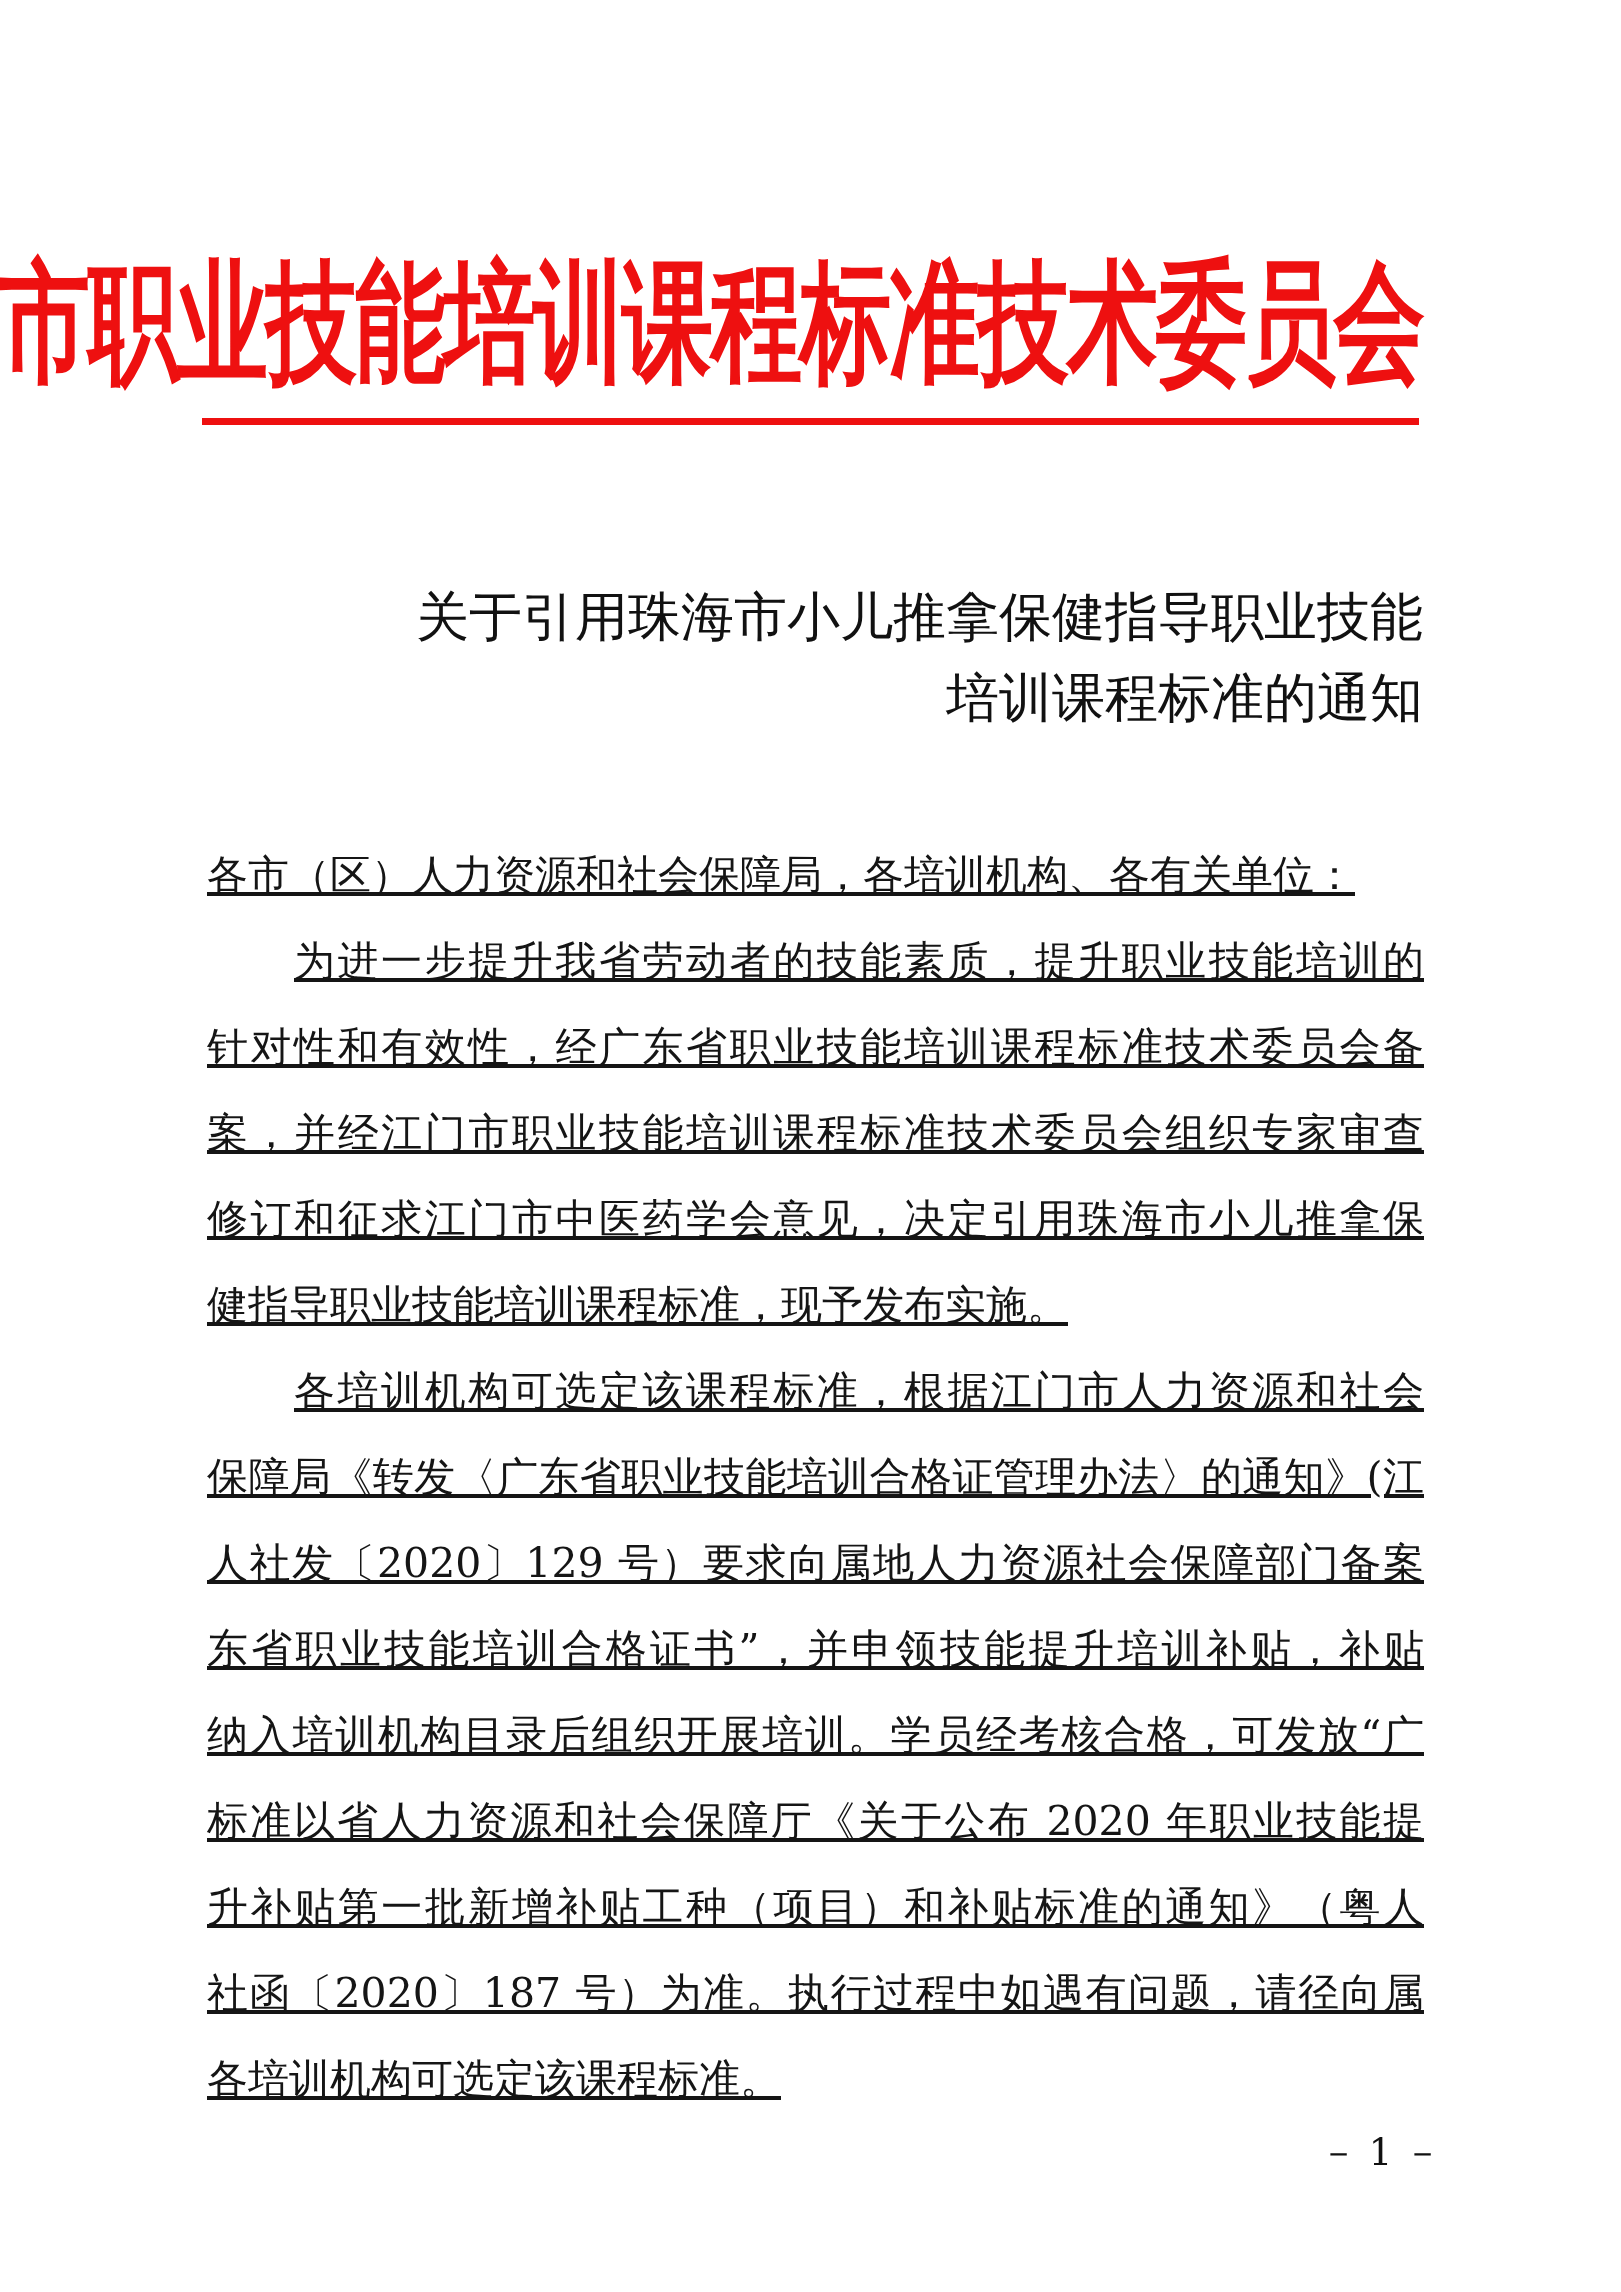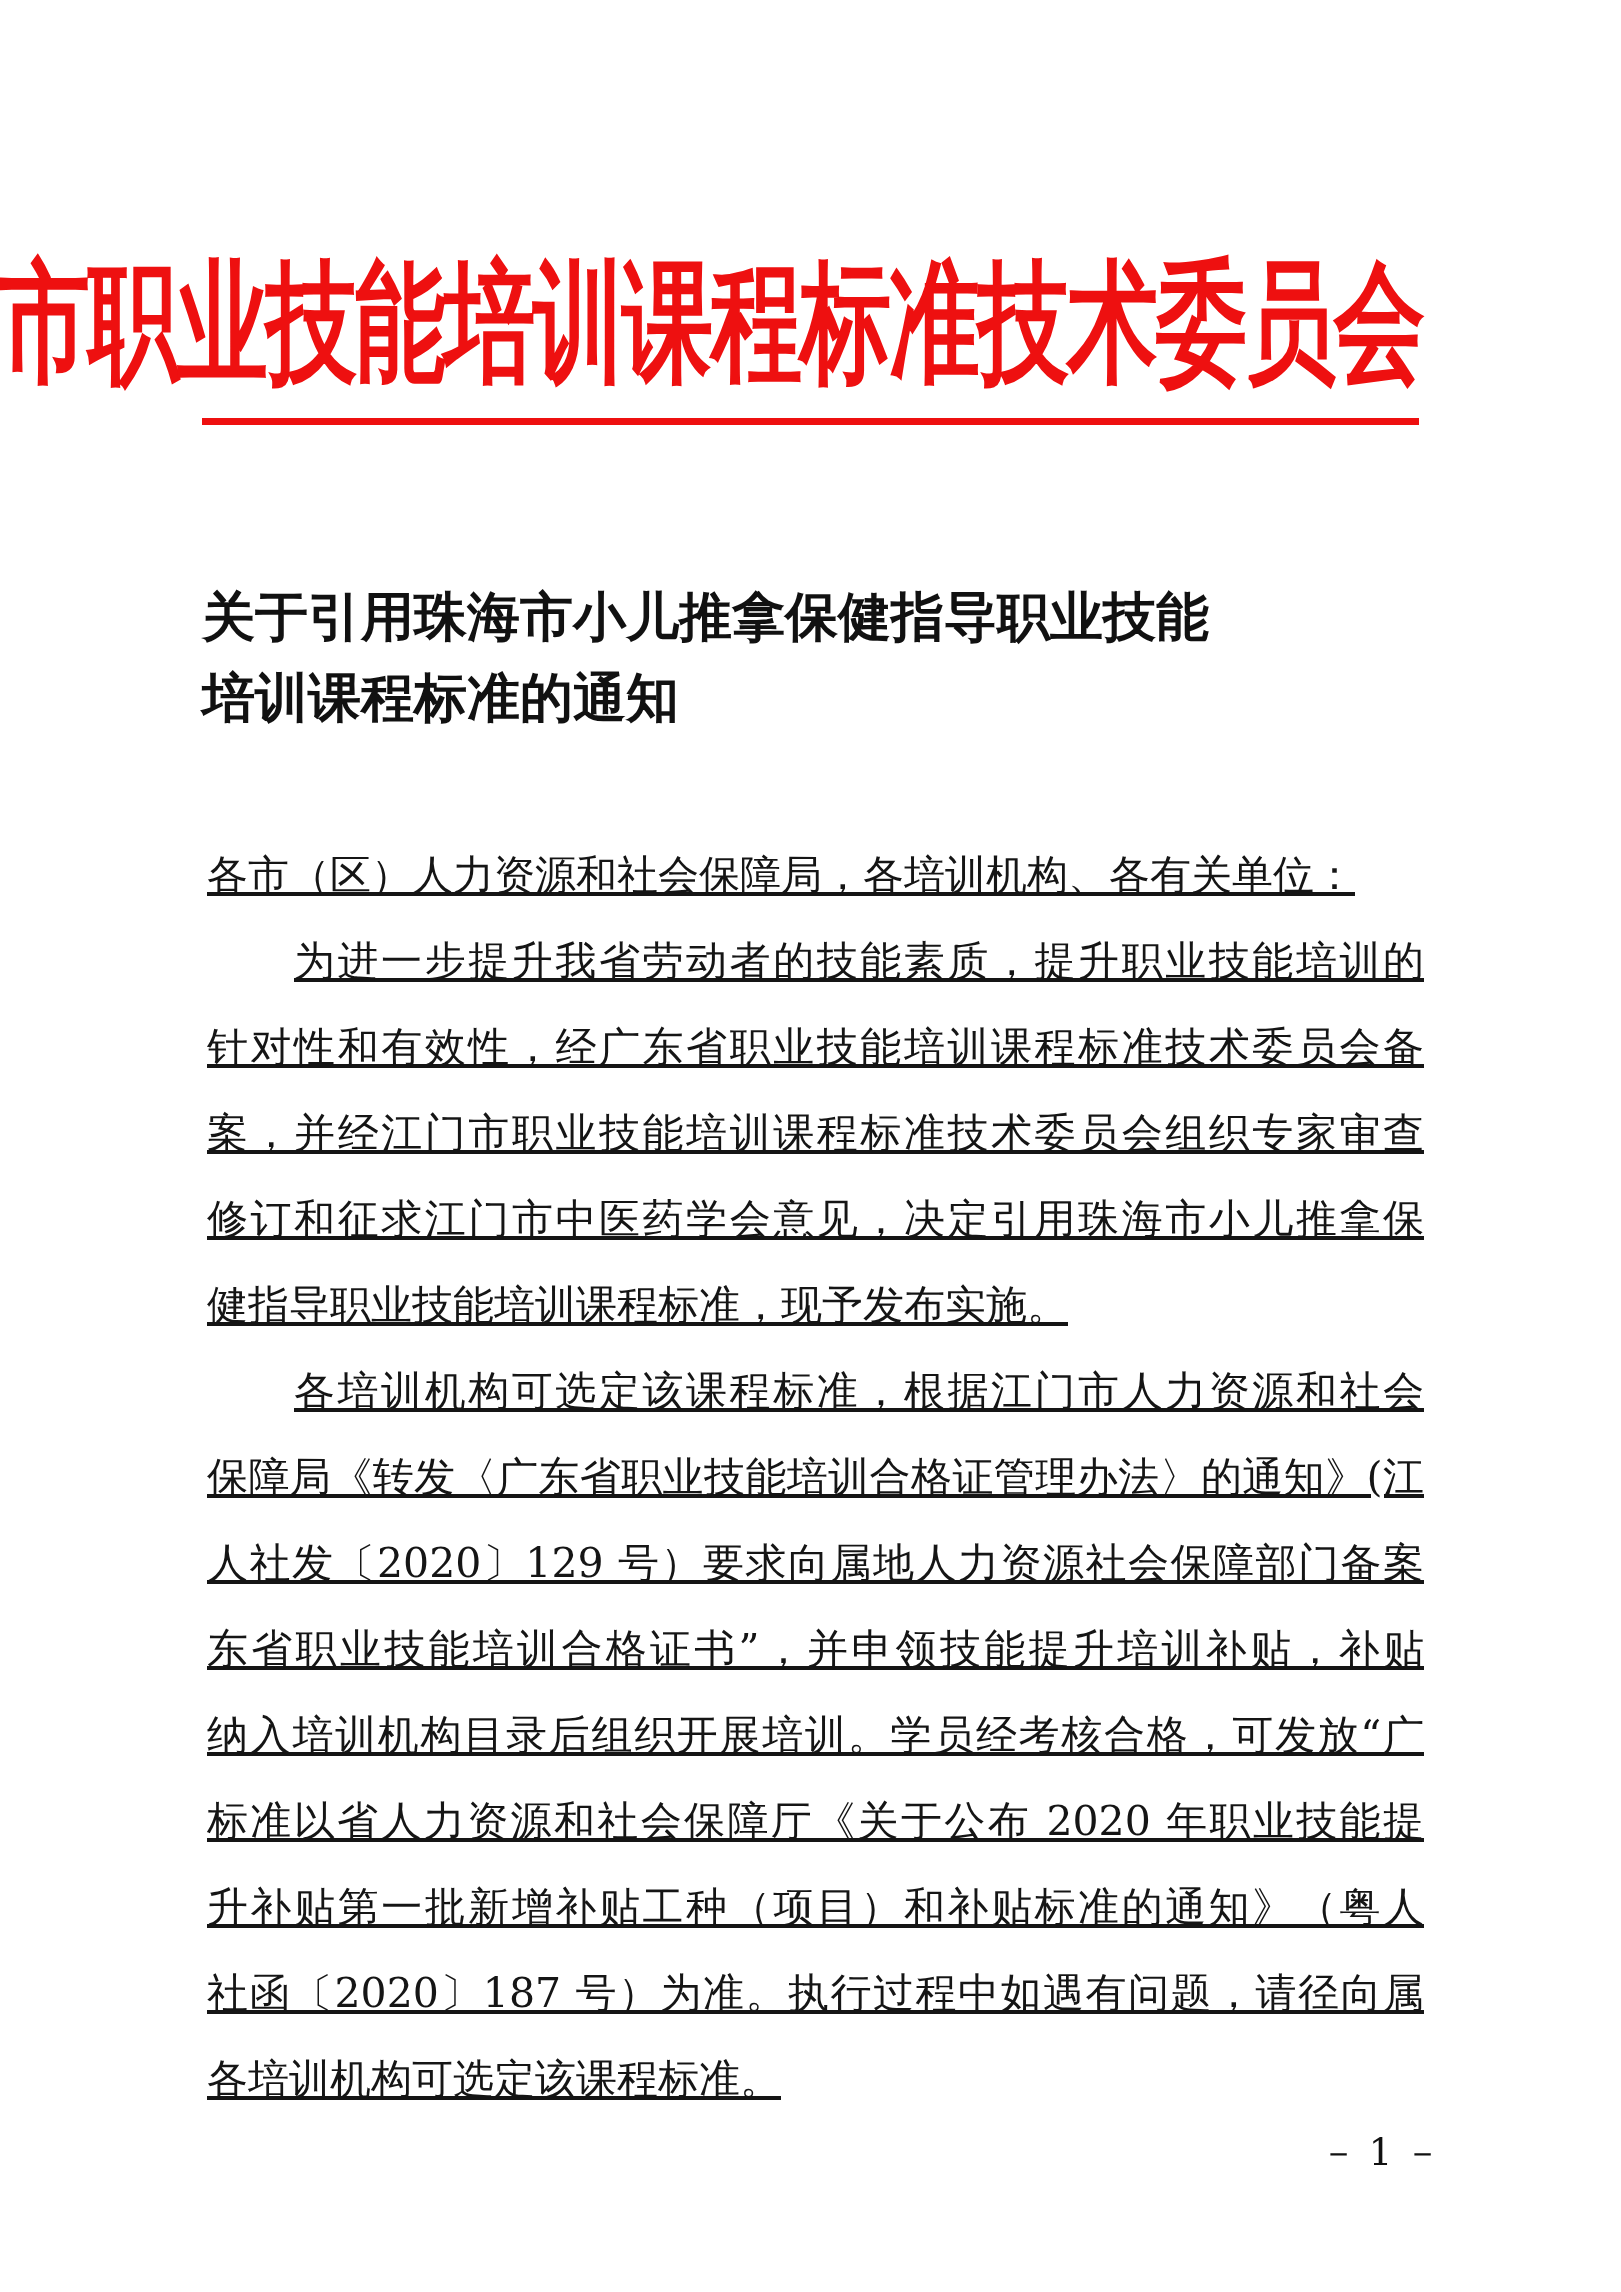--- a/index.html
+++ b/index.html
@@ -49,23 +49,23 @@
     top: 418px;
     width: 1217px;
     height: 6.9px;
     background: #ee1010;
   }
   .doc-title {
     position: absolute;
     left: 202px;
     top: 576px;
     width: 1221px;
-    text-align: left;
+    text-align: right;
     font-family: "DejaVu Sans", "Liberation Sans", sans-serif;
-    font-weight: bold;
+    font-weight: normal;
     font-size: 53px;
     line-height: 81px;
     color: #111111;
   }
   .doc-title .t-line {
     display: block;
     white-space: nowrap;
   }
   .body-text {
     position: absolute;

